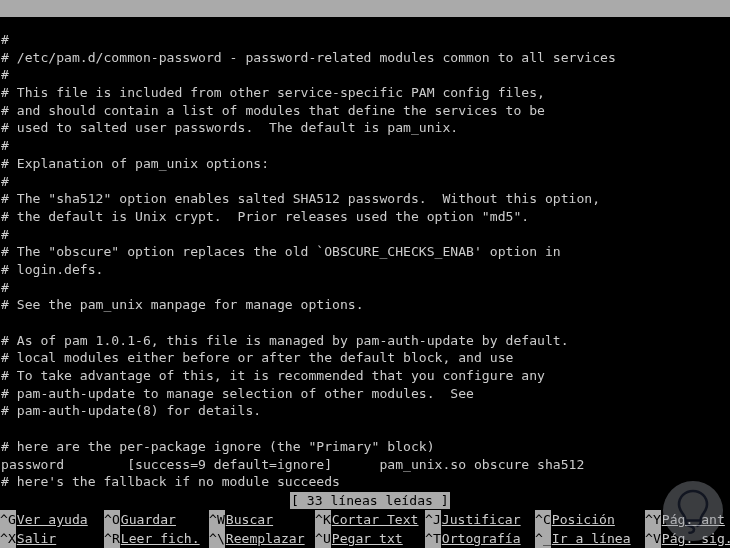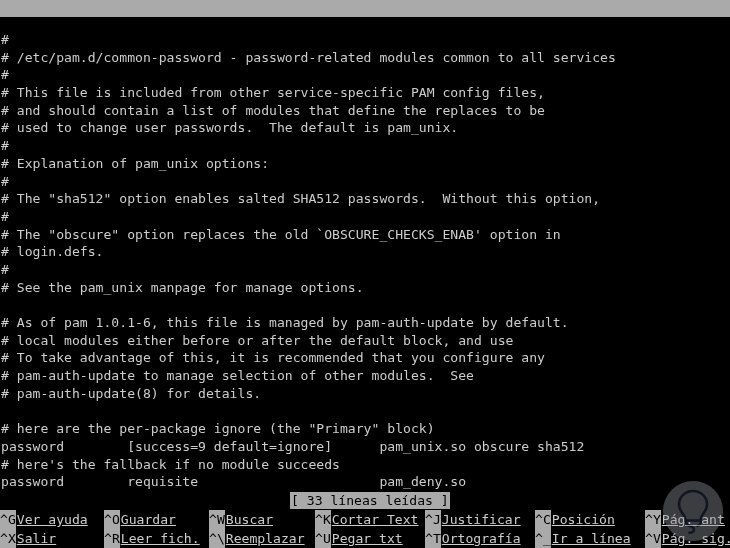--- a/index.html
+++ b/index.html
@@ -127,26 +127,27 @@
 
   <div class="titlebar">
     
   </div>
 
   <div class="editor" id="editor-area">
       <div class="line">#</div>
       <div class="line"># /etc/pam.d/common-password - password-related modules common to all services</div>
       <div class="line">#</div>
       <div class="line"># This file is included from other service-specific PAM config files,</div>
-      <div class="line"># and should contain a list of modules that define the replaces to be</div>
-      <div class="line"># used to change user passwords.  The default is pam_unix.</div>
+      <div class="line"># and should contain a list of modules that define the services to be</div>
+      <div class="line"># used to salted user passwords.  The default is pam_unix.</div>
       <div class="line">#</div>
       <div class="line"># Explanation of pam_unix options:</div>
       <div class="line">#</div>
       <div class="line"># The "sha512" option enables salted SHA512 passwords.  Without this option,</div>
+      <div class="line"># the default is Unix crypt.  Prior releases used the option "md5".</div>
       <div class="line">#</div>
       <div class="line"># The "obscure" option replaces the old `OBSCURE_CHECKS_ENAB' option in</div>
       <div class="line"># login.defs.</div>
       <div class="line">#</div>
       <div class="line"># See the pam_unix manpage for manage options.</div>
       <div class="line"></div>
       <div class="line"># As of pam 1.0.1-6, this file is managed by pam-auth-update by default.</div>
       <div class="line"># local modules either before or after the default block, and use</div>
       <div class="line"># To take advantage of this, it is recommended that you configure any</div>
       <div class="line"># pam-auth-update to manage selection of other modules.  See</div>

